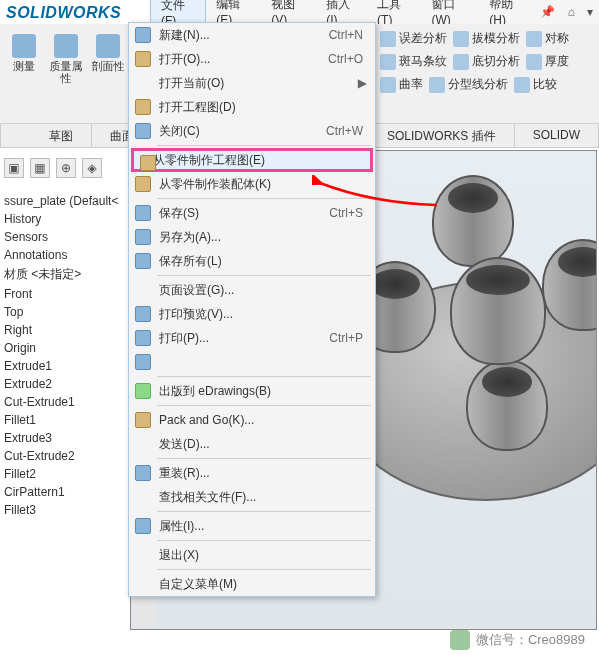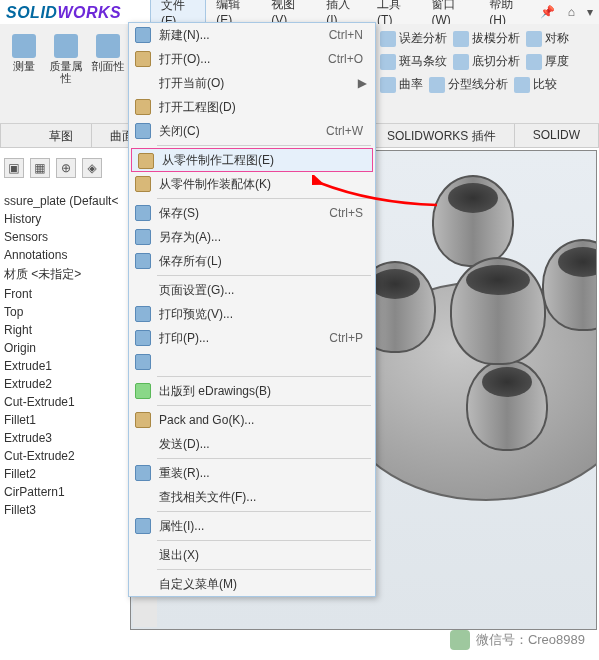--- a/index.html
+++ b/index.html
@@ -1,19 +1,19 @@
 <!DOCTYPE html>
 <html><head>
 <meta charset="utf-8">
 <style>
   * { box-sizing: border-box; margin: 0; padding: 0; }
   body { font-family: "Microsoft YaHei", "SimSun", Arial, sans-serif; font-size: 12px; background: #fff; width: 599px; height: 660px; overflow: hidden; position: relative; }
   .logo { position: absolute; top: 4px; left: 6px; font-family: "Arial Black", Arial, sans-serif; font-size: 16px; font-weight: bold; letter-spacing: 0.5px; }
   .logo .s { color: #0369a1; font-style: italic; }
-  .logo .w { color: #6d28d9; font-style: italic; }
+  .logo .w { color: #0369a1; font-style: italic; }
   .menubar { position: absolute; top: 0; left: 150px; right: 0; height: 24px; display: flex; align-items: center; background: #f5f5f5; }
   .menubar .item { padding: 3px 10px; cursor: default; font-size: 12px; color: #333; }
   .menubar .item.active { border: 1px solid #a8c8e4; background: #e6f0fa; }
   .menubar .spacer { flex: 1; }
   .menubar .pin, .menubar .home, .menubar .fold { padding: 3px 6px; color: #555; }
   .toolbar { position: absolute; top: 24px; left: 0; right: 0; height: 100px; background: #f0f0f0; border-bottom: 1px solid #d0d0d0; }
   .toolbar-left { position: absolute; top: 6px; left: 4px; display: flex; gap: 2px; }
   .tbtn { display: flex; flex-direction: column; align-items: center; width: 40px; padding: 4px 2px; font-size: 11px; color: #333; }
   .tbtn .ico { width: 24px; height: 24px; background: #8ab4d8; border-radius: 3px; margin-bottom: 2px; }
   .tbtn .lbl { line-height: 12px; text-align: center; }
@@ -33,21 +33,21 @@
   .plate { position: absolute; top: 120px; left: 30px; width: 300px; height: 220px; background: radial-gradient(ellipse at 40% 30%, #c8c8c8, #888); border-radius: 50%; border: 2px solid #666; }
   .boss { position: absolute; width: 82px; height: 92px; background: linear-gradient(to right, #b8b8b8, #888, #b8b8b8); border-radius: 50% 50% 45% 45%; border: 2px solid #555; }
   .boss.center { width: 96px; height: 108px; top: 96px; left: 144px; }
   .boss.b1 { top: 14px; left: 126px; }
   .boss.b2 { top: 100px; left: 48px; }
   .boss.b3 { top: 78px; left: 236px; }
   .boss.b4 { top: 198px; left: 160px; }
   .boss::after { content: ""; position: absolute; top: 6px; left: 14px; right: 14px; height: 30px; background: radial-gradient(ellipse, #333, #555); border-radius: 50%; }
   .menu { position: absolute; top: 22px; left: 128px; width: 248px; background: #f4f4f4; border: 1px solid #a8c8e4; box-shadow: 2px 2px 6px rgba(0,0,0,0.25); z-index: 100; }
   .menu .mrow { display: flex; align-items: center; height: 24px; padding: 0 8px 0 30px; position: relative; font-size: 12px; color: #333; }
-  .menu .mrow.hl { background: #e6f0fa; border: 1px solid #ec4899; margin: 0 2px; padding-left: 30px; }
+  .menu .mrow.hl { background: #e6f0fa; border: 3px solid #ec4899; margin: 0 2px; padding-left: 19px; }
   .menu .mrow .mico { position: absolute; left: 6px; top: 4px; width: 16px; height: 16px; background: #d8b878; border: 1px solid #aa8844; border-radius: 2px; }
   .menu .mrow .mico.blue { background: #8ab4d8; border-color: #5a8ab8; }
   .menu .mrow .mico.green { background: #8ad888; border-color: #5ab858; }
   .menu .mrow .mlabel { flex: 1; white-space: nowrap; }
   .menu .mrow .mkey { color: #666; font-size: 12px; padding-right: 4px; }
   .menu .mrow .arrow { color: #666; padding-left: 6px; }
   .menu .sep { height: 1px; background: #d0d0d0; margin: 2px 4px 2px 28px; }
   .leftbar { position: absolute; left: 2px; top: 2px; bottom: 2px; width: 24px; background: #e6e6e6; }
   .red-arrow { position: absolute; top: 175px; left: 312px; z-index: 200; pointer-events: none; }
   .watermark { position: absolute; bottom: 10px; right: 14px; font-size: 13px; color: #888; display: flex; align-items: center; gap: 6px; z-index: 50; }

